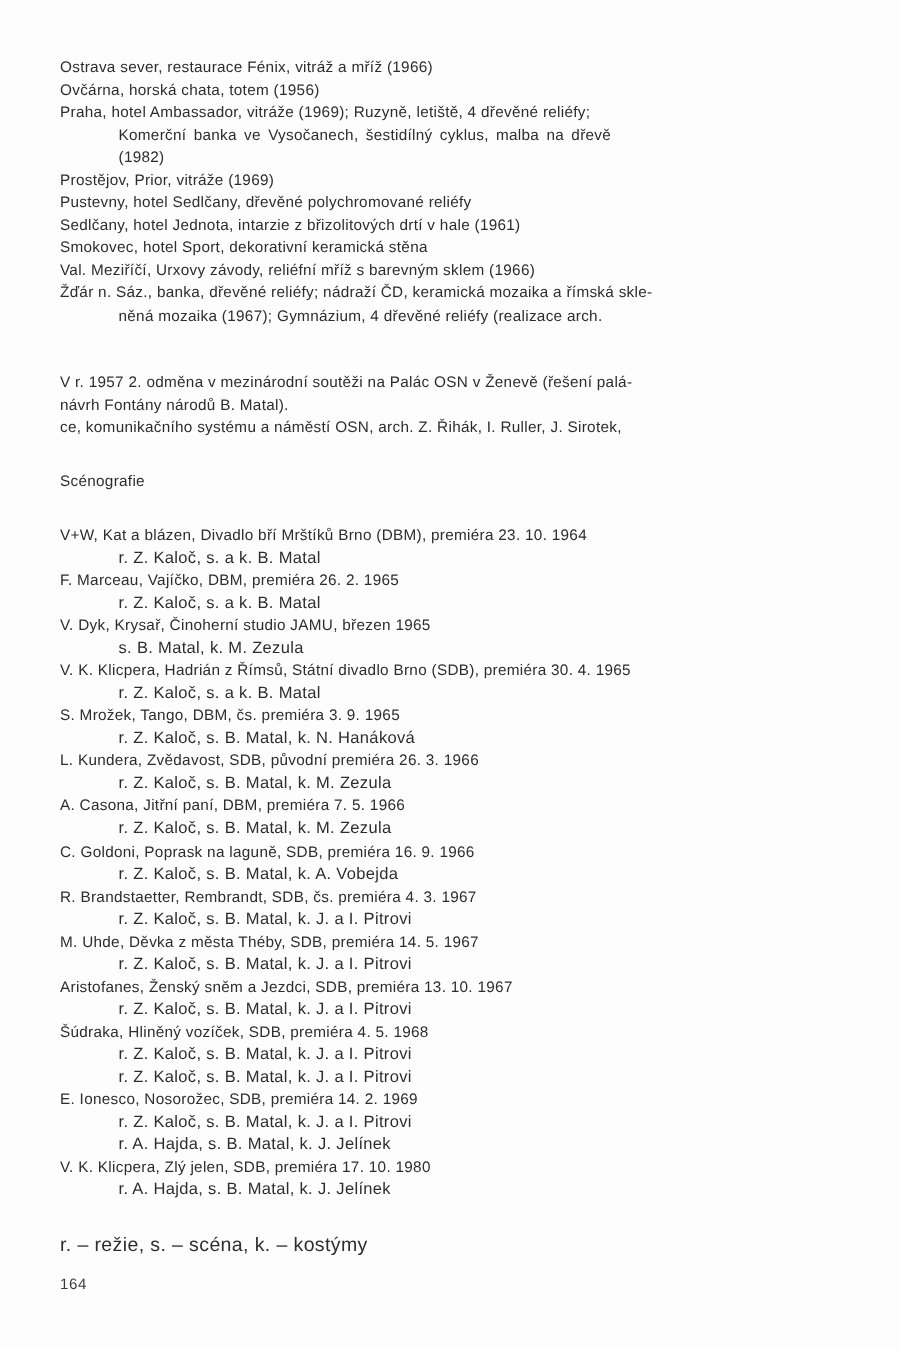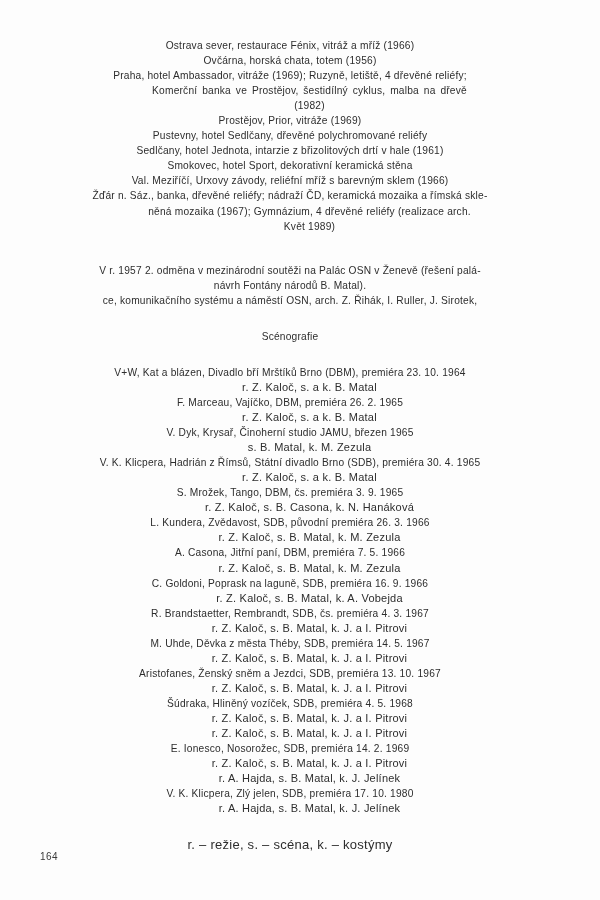--- a/index.html
+++ b/index.html
@@ -18,21 +18,20 @@
     color: #2b2b2b;
     -webkit-font-smoothing: antialiased;
   }
 
   
   .content {
     position: absolute;
     left: 40px;
     top: 38px;
     width: 500px;
-    text-align: center;
   }
 
   
   .line {
     font-size: 10.2px;
     line-height: 15.05px;
     letter-spacing: 0.02em;
     white-space: pre-wrap;
     color: #2d2d2d;
   }
@@ -98,42 +97,41 @@
 
     <div class="realizations">
         <div>
           <div class="line">Ostrava sever, restaurace Fénix, vitráž a mříž (1966)</div>
         </div>
         <div>
           <div class="line">Ovčárna, horská chata, totem (1956)</div>
         </div>
         <div>
           <div class="line">Praha, hotel Ambassador, vitráže (1969); Ruzyně, letiště, 4 dřevěné reliéfy;</div>
-          <div class="line ind-2 spread">Komerční banka ve Prostějov, šestidílný cyklus, malba na dřevě</div>
+          <div class="line ind-2 spread">Komerční banka ve Vysočanech, šestidílný cyklus, malba na dřevě</div>
           <div class="line ind-2">(1982)</div>
         </div>
         <div>
           <div class="line">Prostějov, Prior, vitráže (1969)</div>
         </div>
         <div>
           <div class="line">Pustevny, hotel Sedlčany, dřevěné polychromované reliéfy</div>
         </div>
         <div>
           <div class="line">Sedlčany, hotel Jednota, intarzie z břizolitových drtí v hale (1961)</div>
         </div>
         <div>
           <div class="line">Smokovec, hotel Sport, dekorativní keramická stěna</div>
         </div>
         <div>
           <div class="line">Val. Meziříčí, Urxovy závody, reliéfní mříž s barevným sklem (1966)</div>
         </div>
         <div>
           <div class="line">Žďár n. Sáz., banka, dřevěné reliéfy; nádraží ČD, keramická mozaika a římská skle-</div>
           <div class="line ind-2">něná mozaika (1967); Gymnázium, 4 dřevěné reliéfy (realizace arch.</div>
-          <div class="line ind-2">Květ 1989)</div>
         </div>
       </div>
 
     <div class="block-gap-lg"></div>
 
     <div class="para">
         <div class="line">V r. 1957 2. odměna v mezinárodní soutěži na Palác OSN v Ženevě (řešení palá-</div>
         <div class="line">návrh Fontány národů B. Matal).</div>
         <div class="line">ce, komunikačního systému a náměstí OSN, arch. Z. Řihák, I. Ruller, J. Sirotek,</div>
       </div>
@@ -156,21 +154,21 @@
         <div>
           <div class="entry-main">V. Dyk, Krysař, Činoherní studio JAMU, březen 1965</div>
           <div class="entry-credit">s. B. Matal, k. M. Zezula</div>
         </div>
         <div>
           <div class="entry-main">V. K. Klicpera, Hadrián z Římsů, Státní divadlo Brno (SDB), premiéra 30. 4. 1965</div>
           <div class="entry-credit">r. Z. Kaloč, s. a k. B. Matal</div>
         </div>
         <div>
           <div class="entry-main">S. Mrožek, Tango, DBM, čs. premiéra 3. 9. 1965</div>
-          <div class="entry-credit">r. Z. Kaloč, s. B. Casona, k. N. Hanáková</div>
+          <div class="entry-credit">r. Z. Kaloč, s. B. Matal, k. N. Hanáková</div>
         </div>
         <div>
           <div class="entry-main">L. Kundera, Zvědavost, SDB, původní premiéra 26. 3. 1966</div>
           <div class="entry-credit">r. Z. Kaloč, s. B. Matal, k. M. Zezula</div>
         </div>
         <div>
           <div class="entry-main">A. Casona, Jitřní paní, DBM, premiéra 7. 5. 1966</div>
           <div class="entry-credit">r. Z. Kaloč, s. B. Matal, k. M. Zezula</div>
         </div>
         <div>

